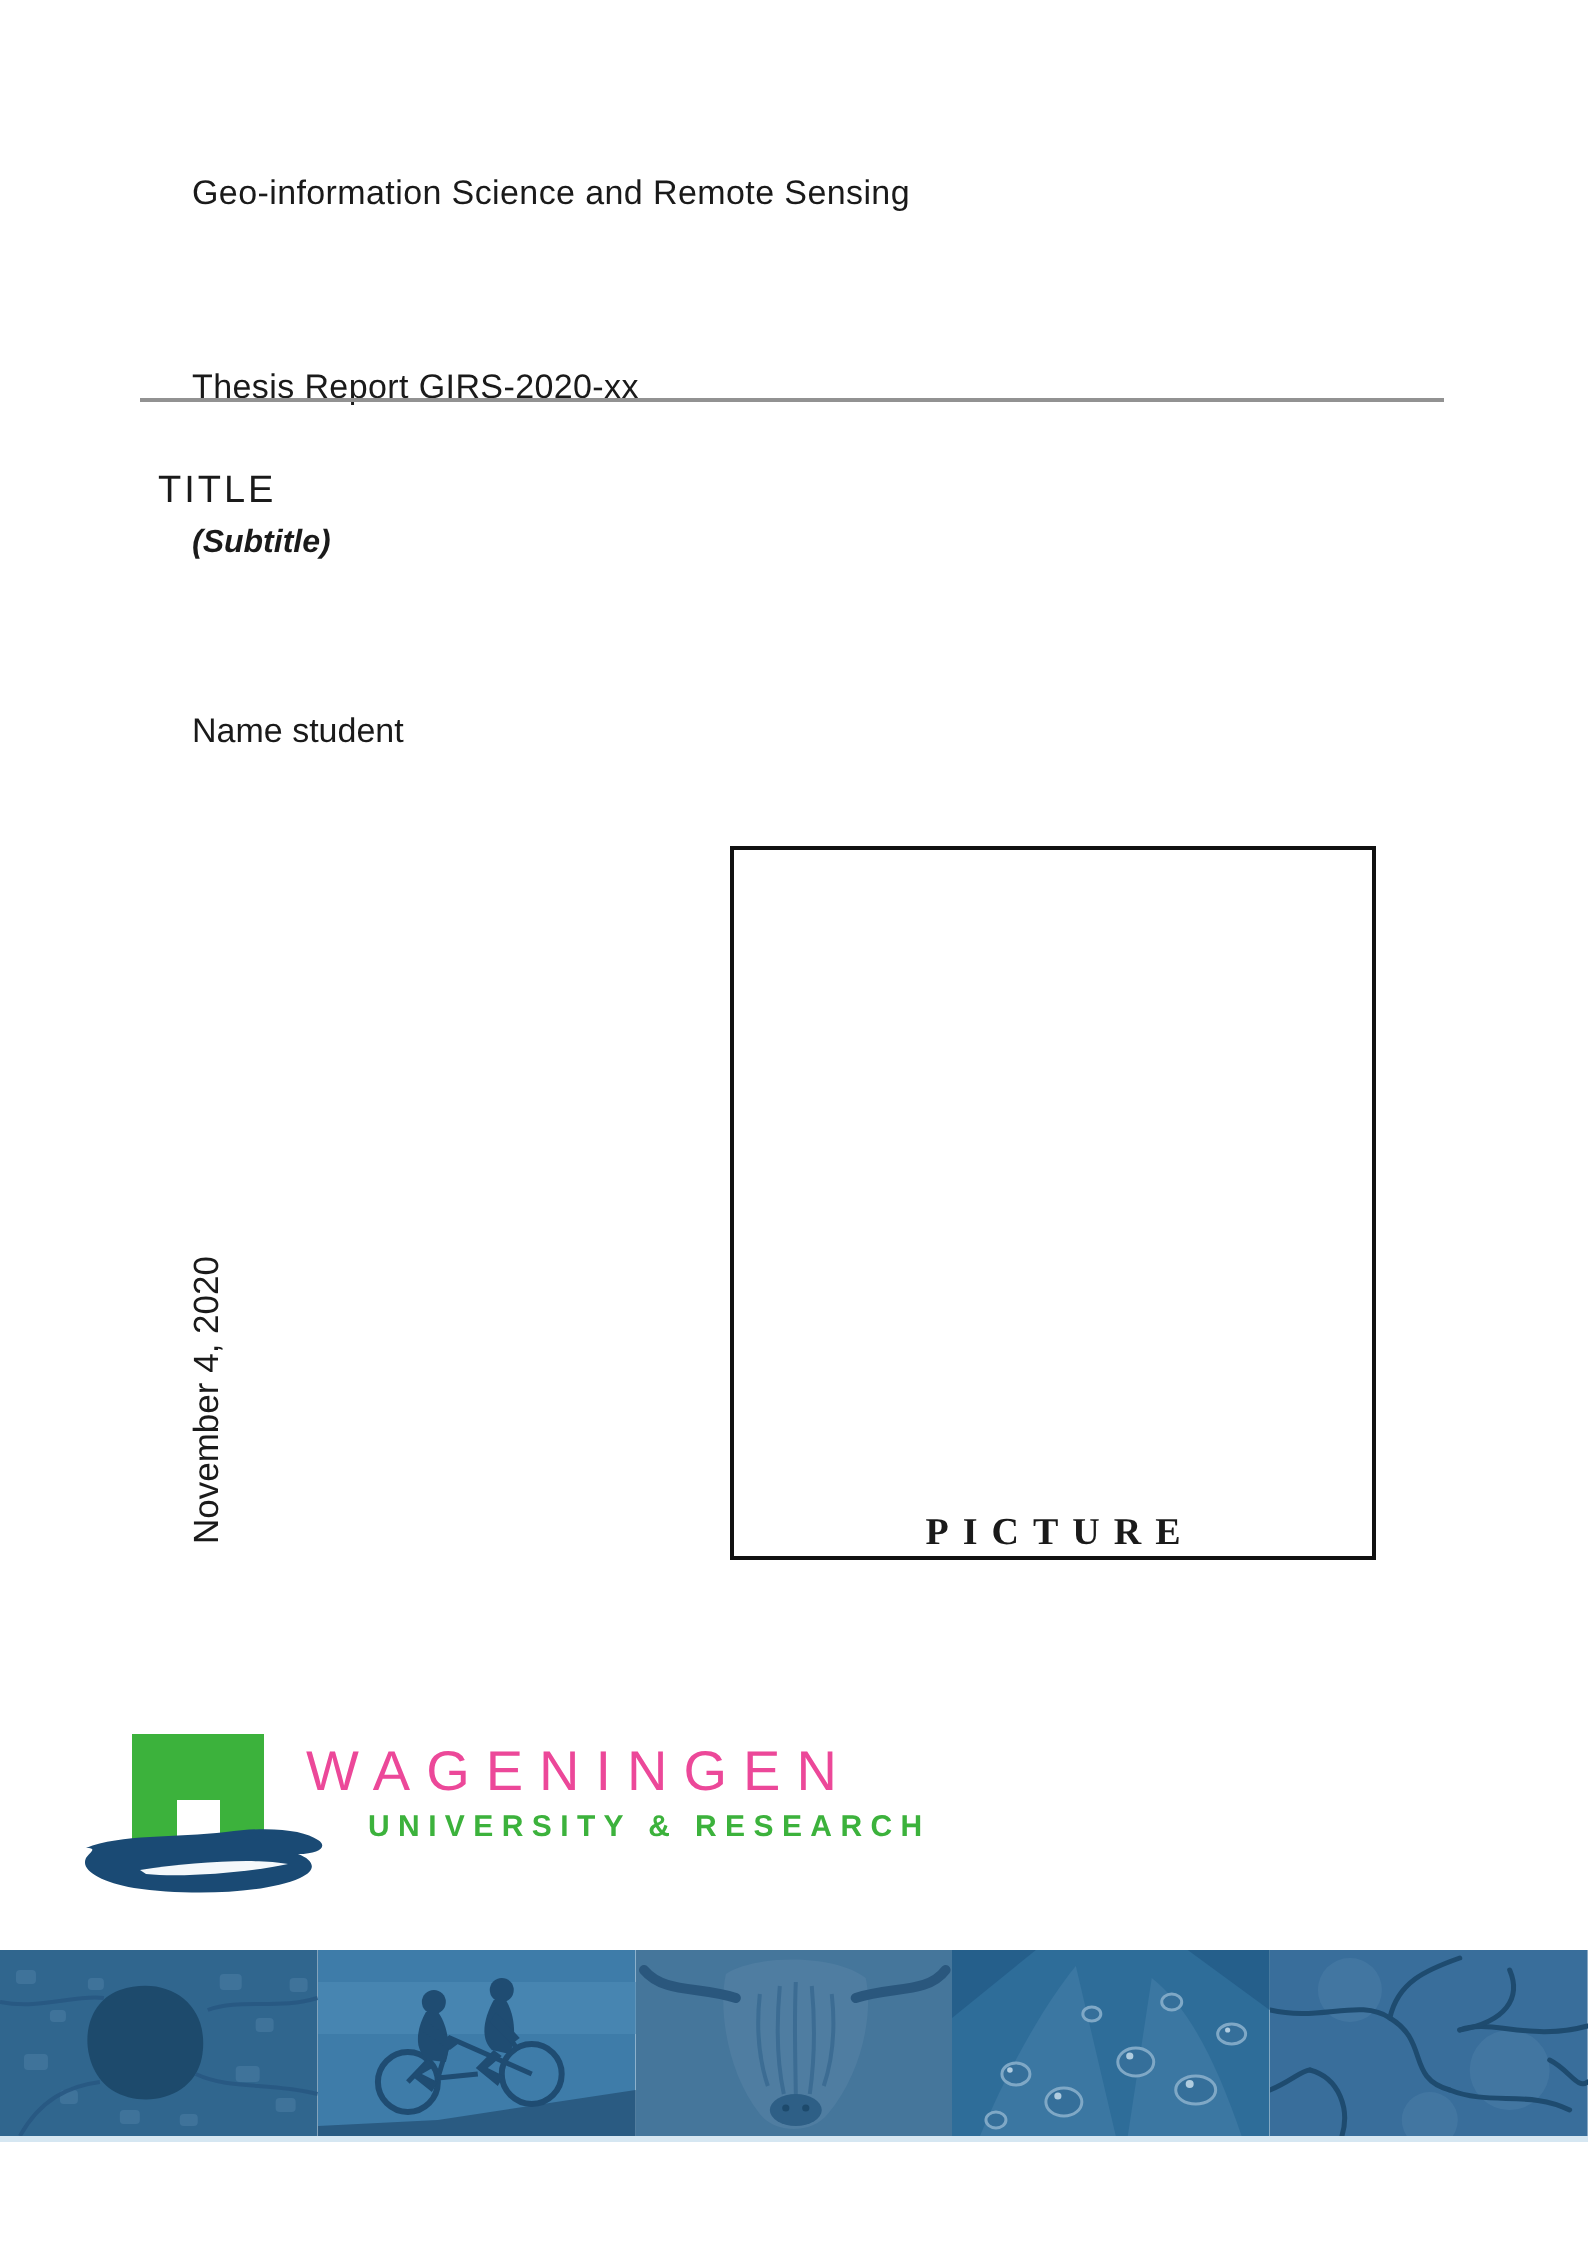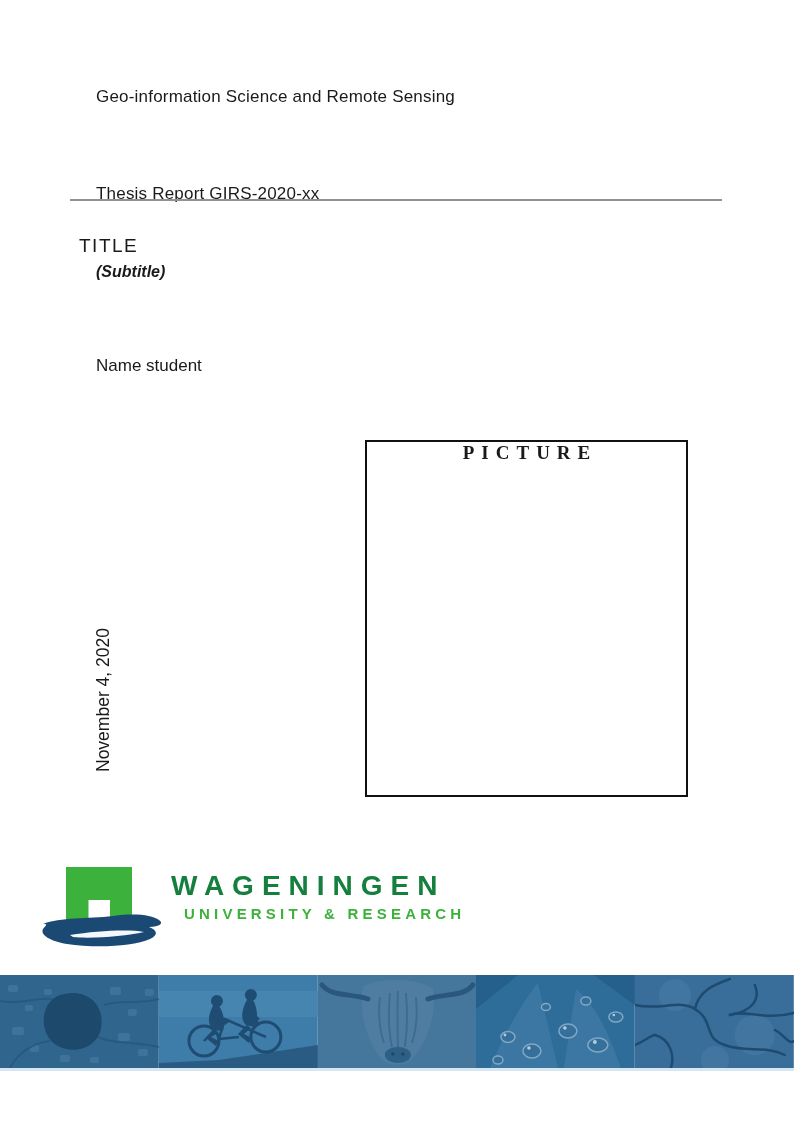--- a/index.html
+++ b/index.html
@@ -18,34 +18,34 @@
   .rule{left:70px;top:199px;width:652px;height:2px;background:#929292;}
   .title-line{left:79px;top:235px;font-size:19px;letter-spacing:1.5px;font-weight:400;}
   .subtitle-line{left:96px;top:263px;font-size:16px;font-style:italic;font-weight:700;}
   .author-line{left:96px;top:356px;font-size:17px;}
   .date-vertical{
     left:93px;top:598px;height:174px;width:24px;
     writing-mode:vertical-rl;transform:rotate(180deg);
     font-size:17.5px;white-space:nowrap;
   }
   .picture-box{
-    left:365px;top:440px;width:323px;height:357px;
+    left:365px;top:423px;width:323px;height:357px;
     border:2px solid #111;box-sizing:border-box;
-    display:flex;align-items:flex-start;justify-content:center;
+    display:flex;align-items:flex-end;justify-content:center;
     background:#ffffff;
   }
   .picture-label{
     font-family:"Liberation Serif",serif;
     font-weight:700;font-size:19px;letter-spacing:7px;
     padding-left:7px; 
   }
   .logo-mark{left:38px;top:860px;}
   .logo-wordmark{
-    left:171px;top:870px;font-size:28px;font-weight:700;
-    letter-spacing:8px;color:#15803d;white-space:nowrap;
+    left:153px;top:870px;font-size:28px;font-weight:400;
+    letter-spacing:8px;color:#ec4899;white-space:nowrap;
   }
   .logo-tagline{
     left:171px;top:905px;font-size:15px;font-weight:700;
     letter-spacing:4.2px;color:#3CB23C;white-space:nowrap;margin-left:13px;
   }
   .banner{
     left:0;top:975px;width:794px;height:93px;
     display:flex;flex-direction:row;
     border-bottom:3px solid #d6e7f2;
   }

